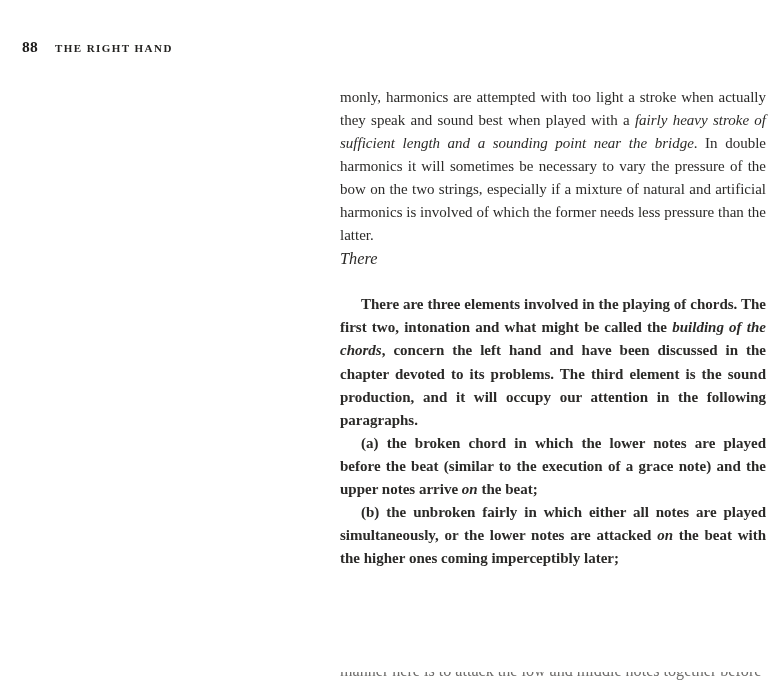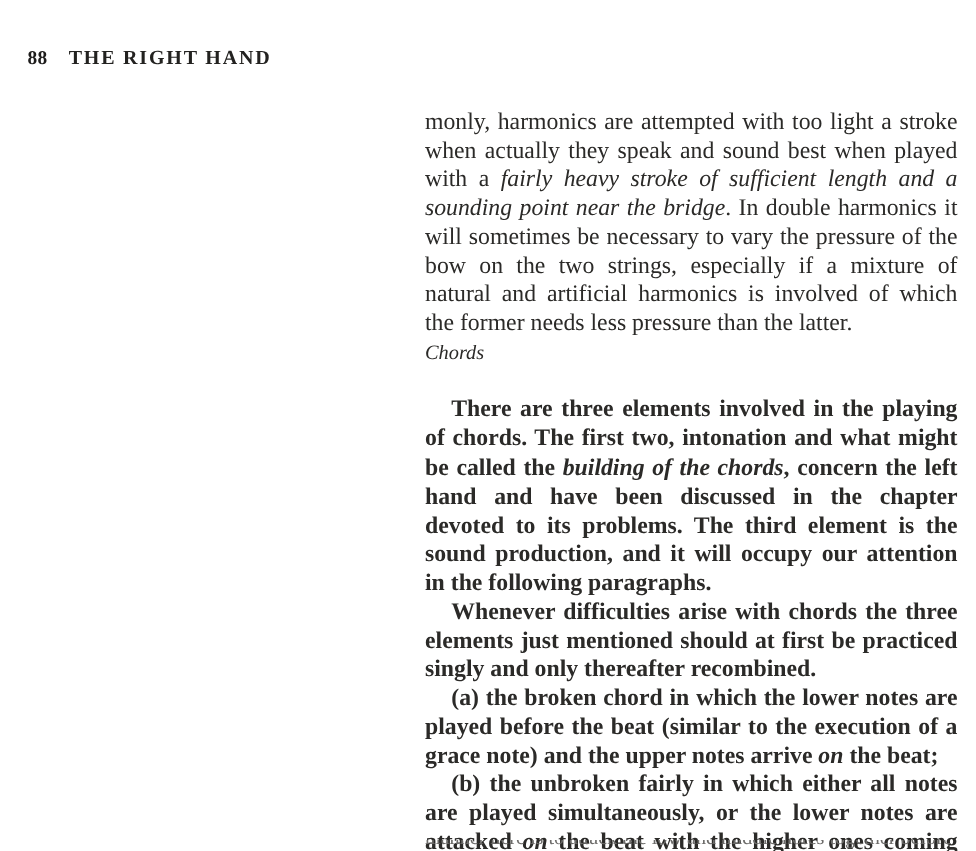--- a/index.html
+++ b/index.html
@@ -27,38 +27,38 @@
     margin-top: 18px;
   }
   .folio {
     font-size: 15.5px;
     font-weight: bold;
     letter-spacing: 0.2px;
     color: #1d1c1b;
   }
   .head-title {
     margin-left: 17px;
-    font-size: 16px;
+    font-size: 11px;
     font-weight: bold;
     letter-spacing: 1.45px;
     color: #232220;
     text-transform: uppercase;
   }
 
   
   .text-column {
     position: absolute;
     left: 340px;
     top: 86px;
     width: 426px;
   }
 
   p.para {
     margin: 0;
-    font-size: 19px;
+    font-size: 15px;
     line-height: 23.05px;
     text-align: justify;
     text-justify: inter-word;
     color: #2b2a28;
     -webkit-font-smoothing: antialiased;
   }
   p.indent    { text-indent: 21px; font-weight: bold; }
   p.noindent  { text-indent: 0; }
 
   .gap-after  { margin-bottom: 23.05px; }
@@ -101,27 +101,26 @@
 
 <div class="running-head">
   <span class="folio">88</span>
   <span class="head-title">THE RIGHT HAND</span>
 </div>
 
 <div class="text-column">
 
   <p class="para noindent gap-after"><span>monly, harmonics are attempted with too light a stroke when actually they speak and sound best when played with a </span><span class="it">fairly heavy stroke of sufficient length and a sounding point near the bridge</span><span>. In double harmonics it will sometimes be necessary to vary the pressure of the bow on the two strings, especially if a mixture of natural and artificial harmonics is involved of which the former needs less pressure than the latter.</span></p>
 
-  <h2 class="section-head">Chords</h2>
+  <h2 class="section-head">There</h2>
 
   <div style="height:23px"></div>
 
   <p class="para indent"><span>There are three elements involved in the playing of chords. The first two, intonation and what might be called the </span><span class="it">building of the chords</span><span>, concern the left hand and have been discussed in the chapter devoted to its problems. The third element is the sound production, and it will occupy our attention in the following paragraphs.</span></p>
 
-  <p class="para indent">Whenever difficulties arise with chords the three elements just mentioned should at first be practiced singly and only thereafter recombined.</p>
 
 
   <p class="para indent"><span>(a) the broken chord in which the lower notes are played before the beat (similar to the execution of a grace note) and the upper notes arrive </span><span class="it">on</span><span> the beat;</span></p>
 
   <p class="para indent"><span>(b) the unbroken fairly in which either all notes are played simultaneously, or the lower notes are attacked </span><span class="it">on</span><span> the beat with the higher ones coming imperceptibly later;</span></p>
 
 </div>
 
 <div class="clipped-line">
   <p>manner here is to attack the low and middle notes together before</p>

